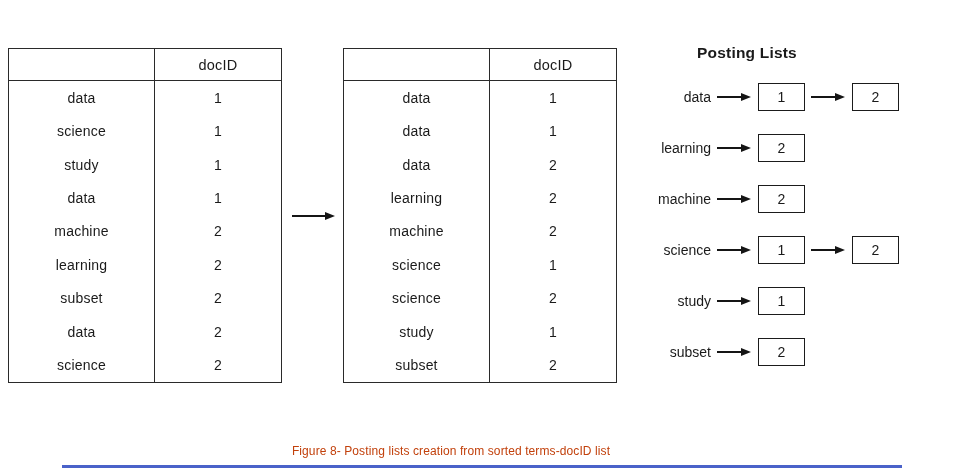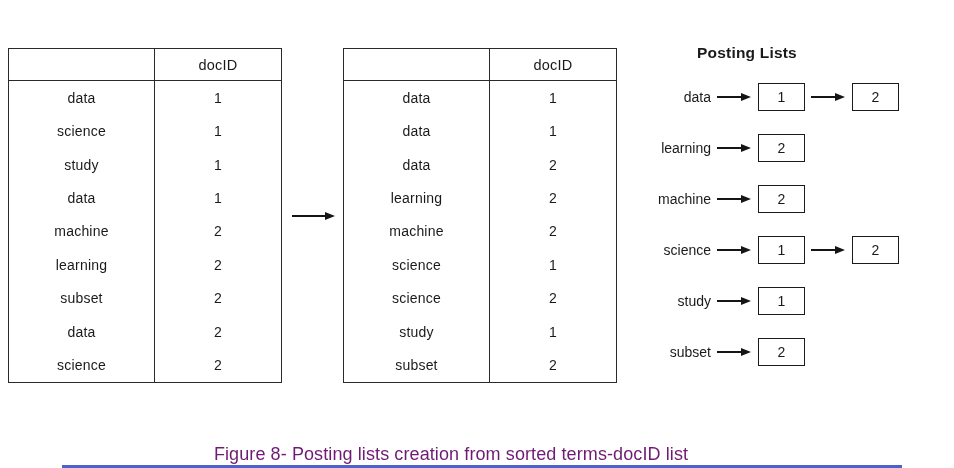--- a/index.html
+++ b/index.html
@@ -52,21 +52,21 @@
   .pl-box {
     width:47px; height:28px; border:1.6px solid #1b1b1b; box-sizing:border-box;
     display:flex; align-items:center; justify-content:center;
     font-size:14px; background:#fff; flex:0 0 47px;
   }
   .pl-chain .pl-box + .arrow { margin:0 7px 0 6px; }
 
   
   #caption {
     position:absolute; left:0; right:0; top:444px; text-align:center;
-    font-size:18px; color:#701a75; letter-spacing:0.1px;
+    font-size:12px; color:#c2410c; letter-spacing:0.1px;
   }
   #bottom-line { position:absolute; left:62px; right:0; bottom:0; height:3px; }
 </style>
 </head>
 <body>
 
 <div id="canvas">
 
   <div class="itable left">
     <div class="t-hdr">

